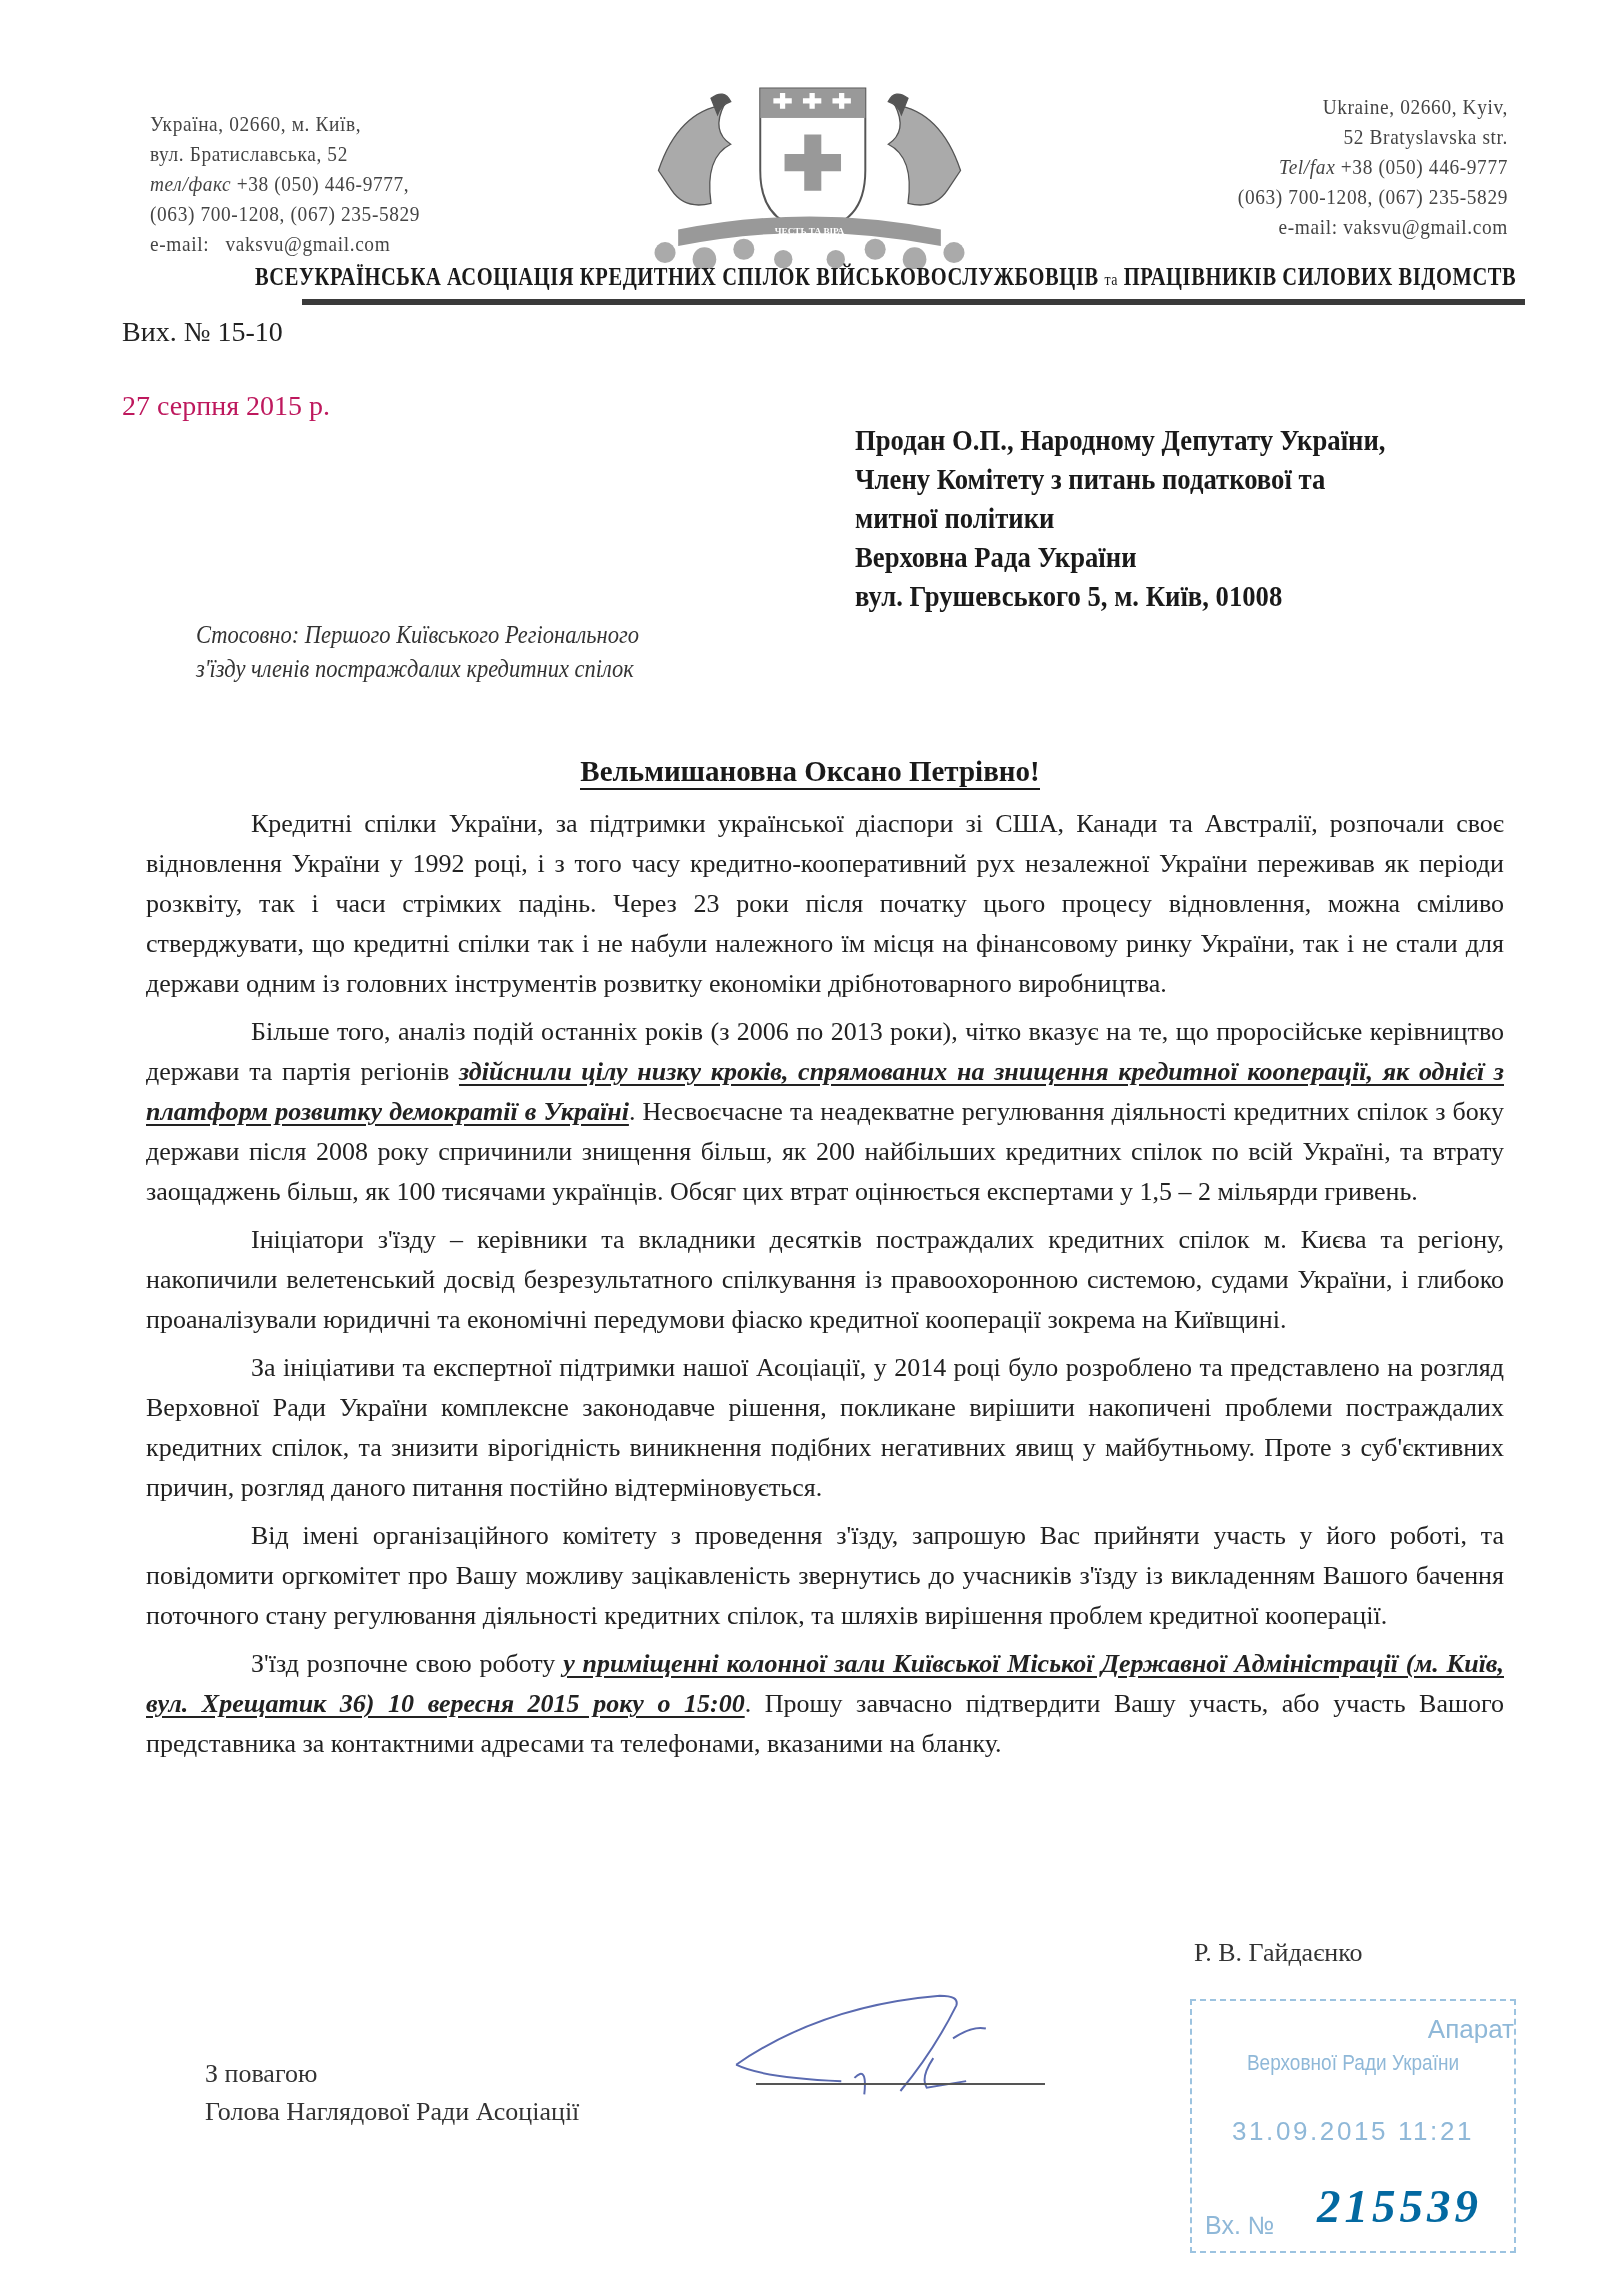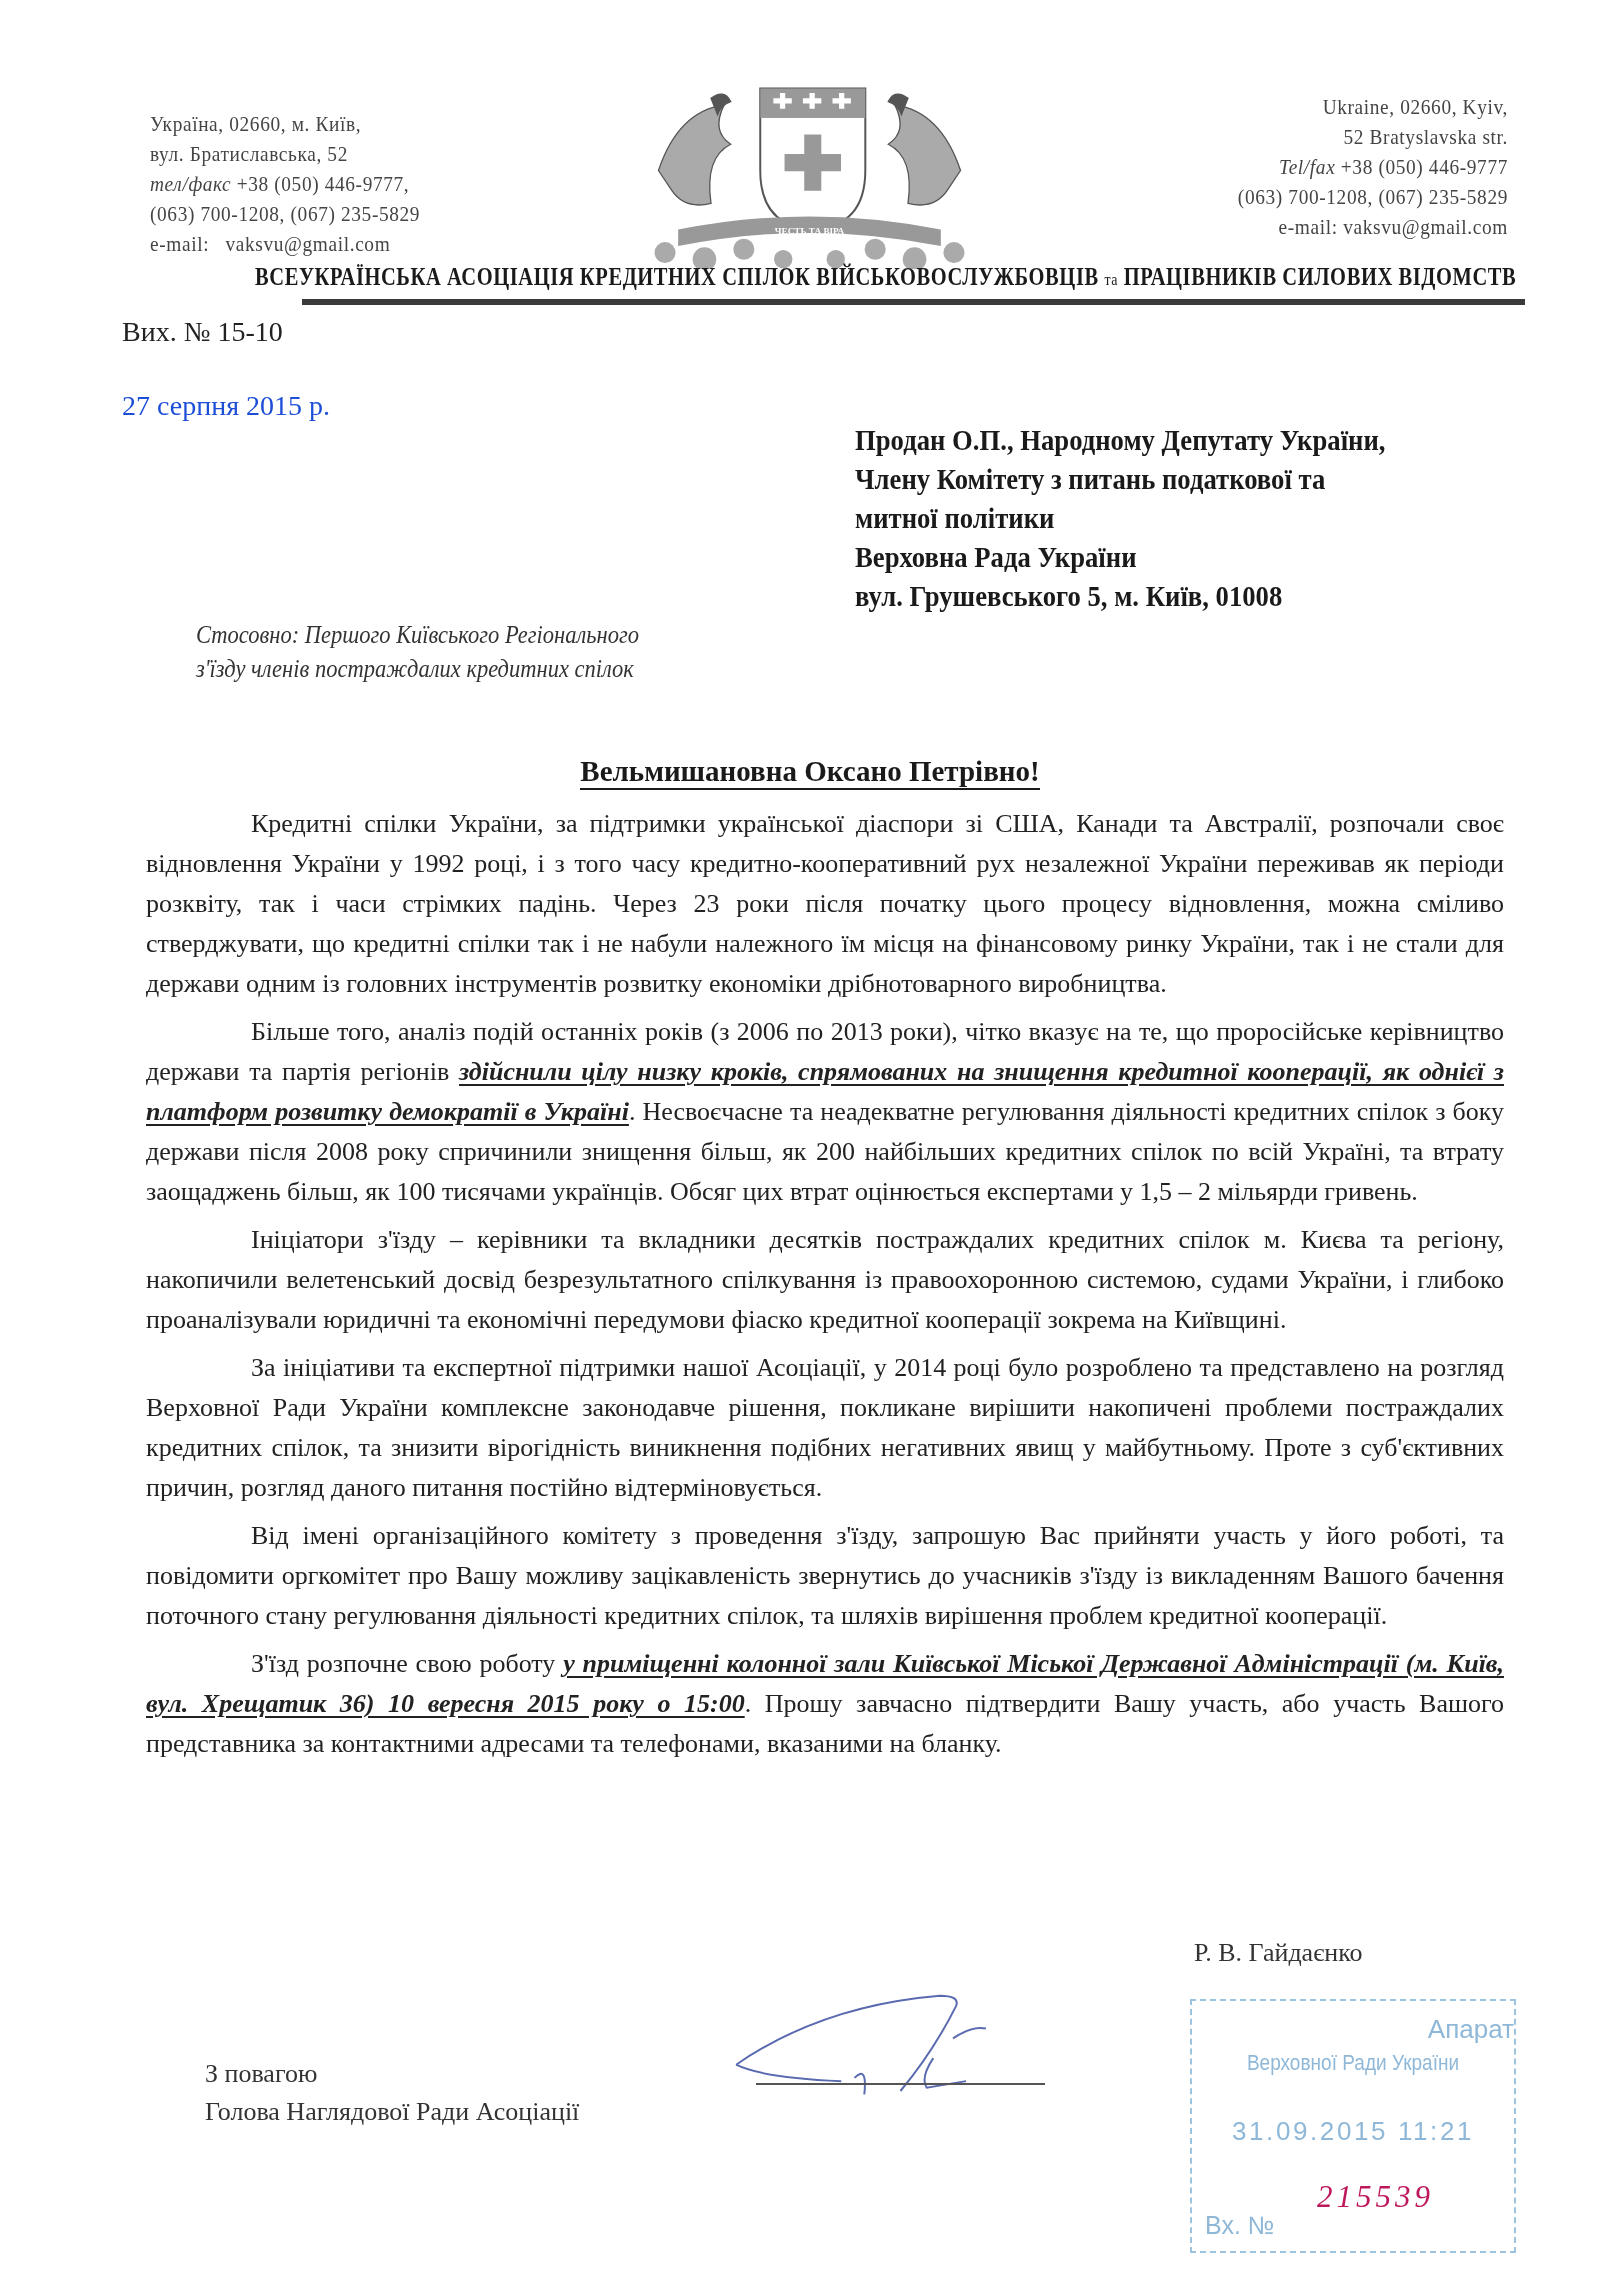--- a/index.html
+++ b/index.html
@@ -10,21 +10,21 @@
   .lh-left { left: 150px; top: 109px; width: 368px; font-size: 22px; line-height: 30px; color: #444; transform: scaleX(0.88); transform-origin: left top; letter-spacing: 0.7px; }
   .lh-right { right: 112px; top: 92px; width: 408px; font-size: 22px; line-height: 30px; color: #444; text-align: right; transform: scaleX(0.88); transform-origin: right top; letter-spacing: 0.7px; }
   .lh-left .it, .lh-right .it { font-style: italic; }
   .crest { left: 612px; top: 72px; width: 395px; height: 197px; }
   .org-name { left: 132px; top: 263px; width: 1368px; text-align: center; font-size: 25px; font-weight: bold; letter-spacing: 0.7px; transform: scaleX(0.82); transform-origin: center top; white-space: nowrap; color: #1a1a1a; }
   .org-name .small { font-size: 17px; font-weight: normal; }
   .rule { left: 302px; top: 299px; width: 1223px; height: 6px; background: #3a3a3a; }
 
   
   .ref { left: 122px; top: 316px; font-size: 28px; color: #222; }
-  .date { left: 122px; top: 390px; font-size: 28px; color: #1d4ed8; }
+  .date { left: 122px; top: 390px; font-size: 28px; color: #be185d; }
 
   
   .addressee { left: 855px; top: 421px; width: 690px; font-size: 29px; line-height: 39px; font-weight: bold; transform: scaleX(0.92); transform-origin: left top; }
 
   
   .regarding { left: 196px; top: 618px; width: 625px; font-size: 25px; line-height: 34px; font-style: italic; color: #333; transform: scaleX(0.9); transform-origin: left top; }
 
   
   .salutation { left: 0; top: 755px; width: 1620px; text-align: center; font-size: 29px; font-weight: bold; }
   .salutation span { border-bottom: 2.6px solid #1a1a1a; padding-bottom: 1.3px; }
@@ -39,21 +39,21 @@
   .sig-name { left: 1194px; top: 1938px; font-size: 26px; color: #333; }
   .signature { left: 723px; top: 1979px; width: 460px; height: 132px; }
   .sig-line { left: 756px; top: 2083px; width: 289px; height: 2px; background: #555; }
 
   
   .stamp { left: 1190px; top: 1999px; width: 322px; height: 250px; border: 2px dashed #9cc3e0; color: #8fb8d8; font-family: "Liberation Sans", "DejaVu Sans", sans-serif; }
   .stamp .s1 { position: absolute; top: 13px; width: 100%; text-align: right; font-size: 26px; }
   .stamp .s2 { position: absolute; top: 49px; width: 100%; text-align: center; font-size: 22.4px; white-space: nowrap; transform: scaleX(0.85); }
   .stamp .s3 { position: absolute; top: 115px; width: 100%; text-align: center; font-size: 26px; letter-spacing: 2.6px; }
   .stamp .s4 { position: absolute; top: 210px; left: 13px; font-size: 25px; }
-  .stamp .num { position: absolute; top: 178px; left: 125px; font-size: 31px; font-style: italic; color: #be185d; font-family: "Liberation Serif", serif; letter-spacing: 4px; }
+  .stamp .num { position: absolute; top: 178px; left: 125px; font-size: 47px; font-style: italic; color: #0369a1; font-family: "Liberation Serif", serif; letter-spacing: 4px; font-weight: bold; }
 </style>
 </head>
 <body>
 
 <div class="abs lh-left">
   <div>Україна, 02660, м. Київ,</div>
   <div>вул. Братиславська, 52</div>
   <div><span class="it">тел/факс</span> <span>+38 (050) 446-9777,</span></div>
   <div>(063) 700-1208, (067) 235-5829</div>
   <div><span>e-mail:</span>&nbsp;&nbsp;&nbsp;<span>vaksvu@gmail.com</span></div>

